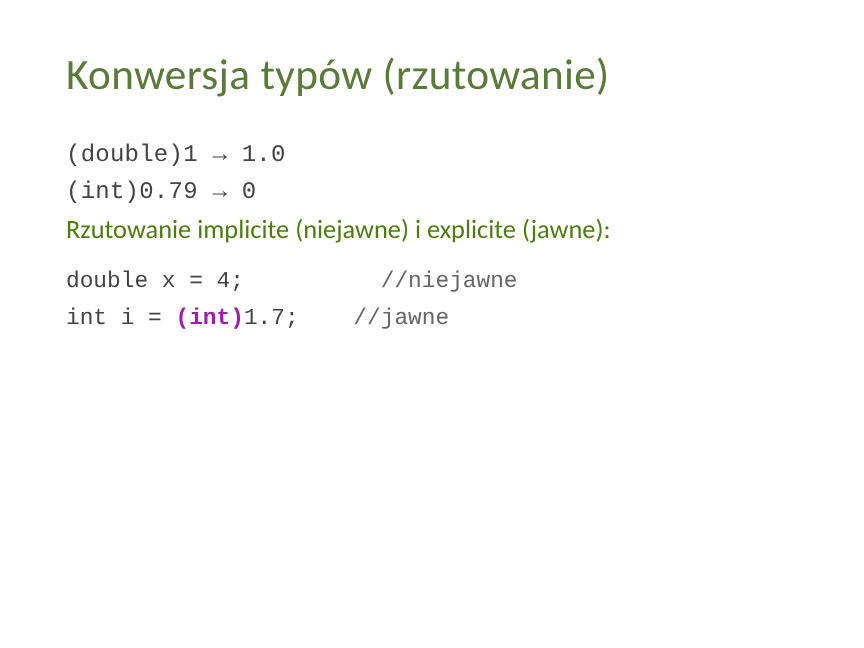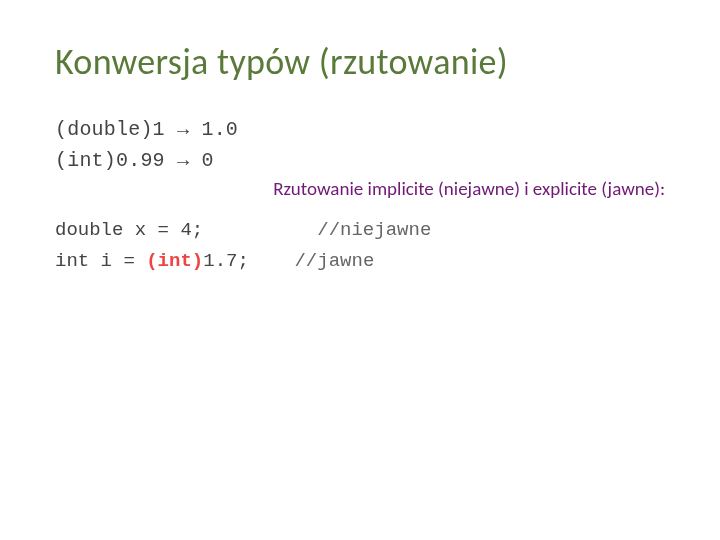--- a/index.html
+++ b/index.html
@@ -43,37 +43,36 @@
       letter-spacing: 0.2px;
     }
 
     .arrow {
       font-size: 20px;
       color: #444444;
     }
 
     .description-text {
       font-family: 'Calibri', 'Arial', sans-serif;
-      font-size: 19px;
-      color: #701a75;
+      font-size: 22px;
+      color: #4d7c0f;
       margin-bottom: 12px;
       line-height: 1.4;
-      text-align: right;
     }
 
     .code-example {
       font-family: 'Courier New', 'Lucida Console', monospace;
       font-size: 19px;
       color: #444444;
       line-height: 1.65;
     }
 
     .bold-keyword {
       font-weight: bold;
-      color: #ef4444;
+      color: #a21caf;
     }
 
     .comment {
       color: #666666;
       text-align: right;
     }
   </style>
 </head>
 <body>
 
@@ -81,21 +80,21 @@
 
   <h1 class="slide-title">Konwersja typów (rzutowanie)</h1>
 
   <div class="code-block">
     <div>
       <span>(double)1</span>
       <span class="arrow"> → </span>
       <span>1.0</span>
     </div>
     <div>
-      <span>(int)0.99</span>
+      <span>(int)0.79</span>
       <span class="arrow"> → </span>
       <span>0</span>
     </div>
   </div>
 
   <p class="description-text">Rzutowanie implicite (niejawne) i explicite (jawne):</p>
 
   <div class="code-example">
     <div>
       <span>double x = 4;</span>

